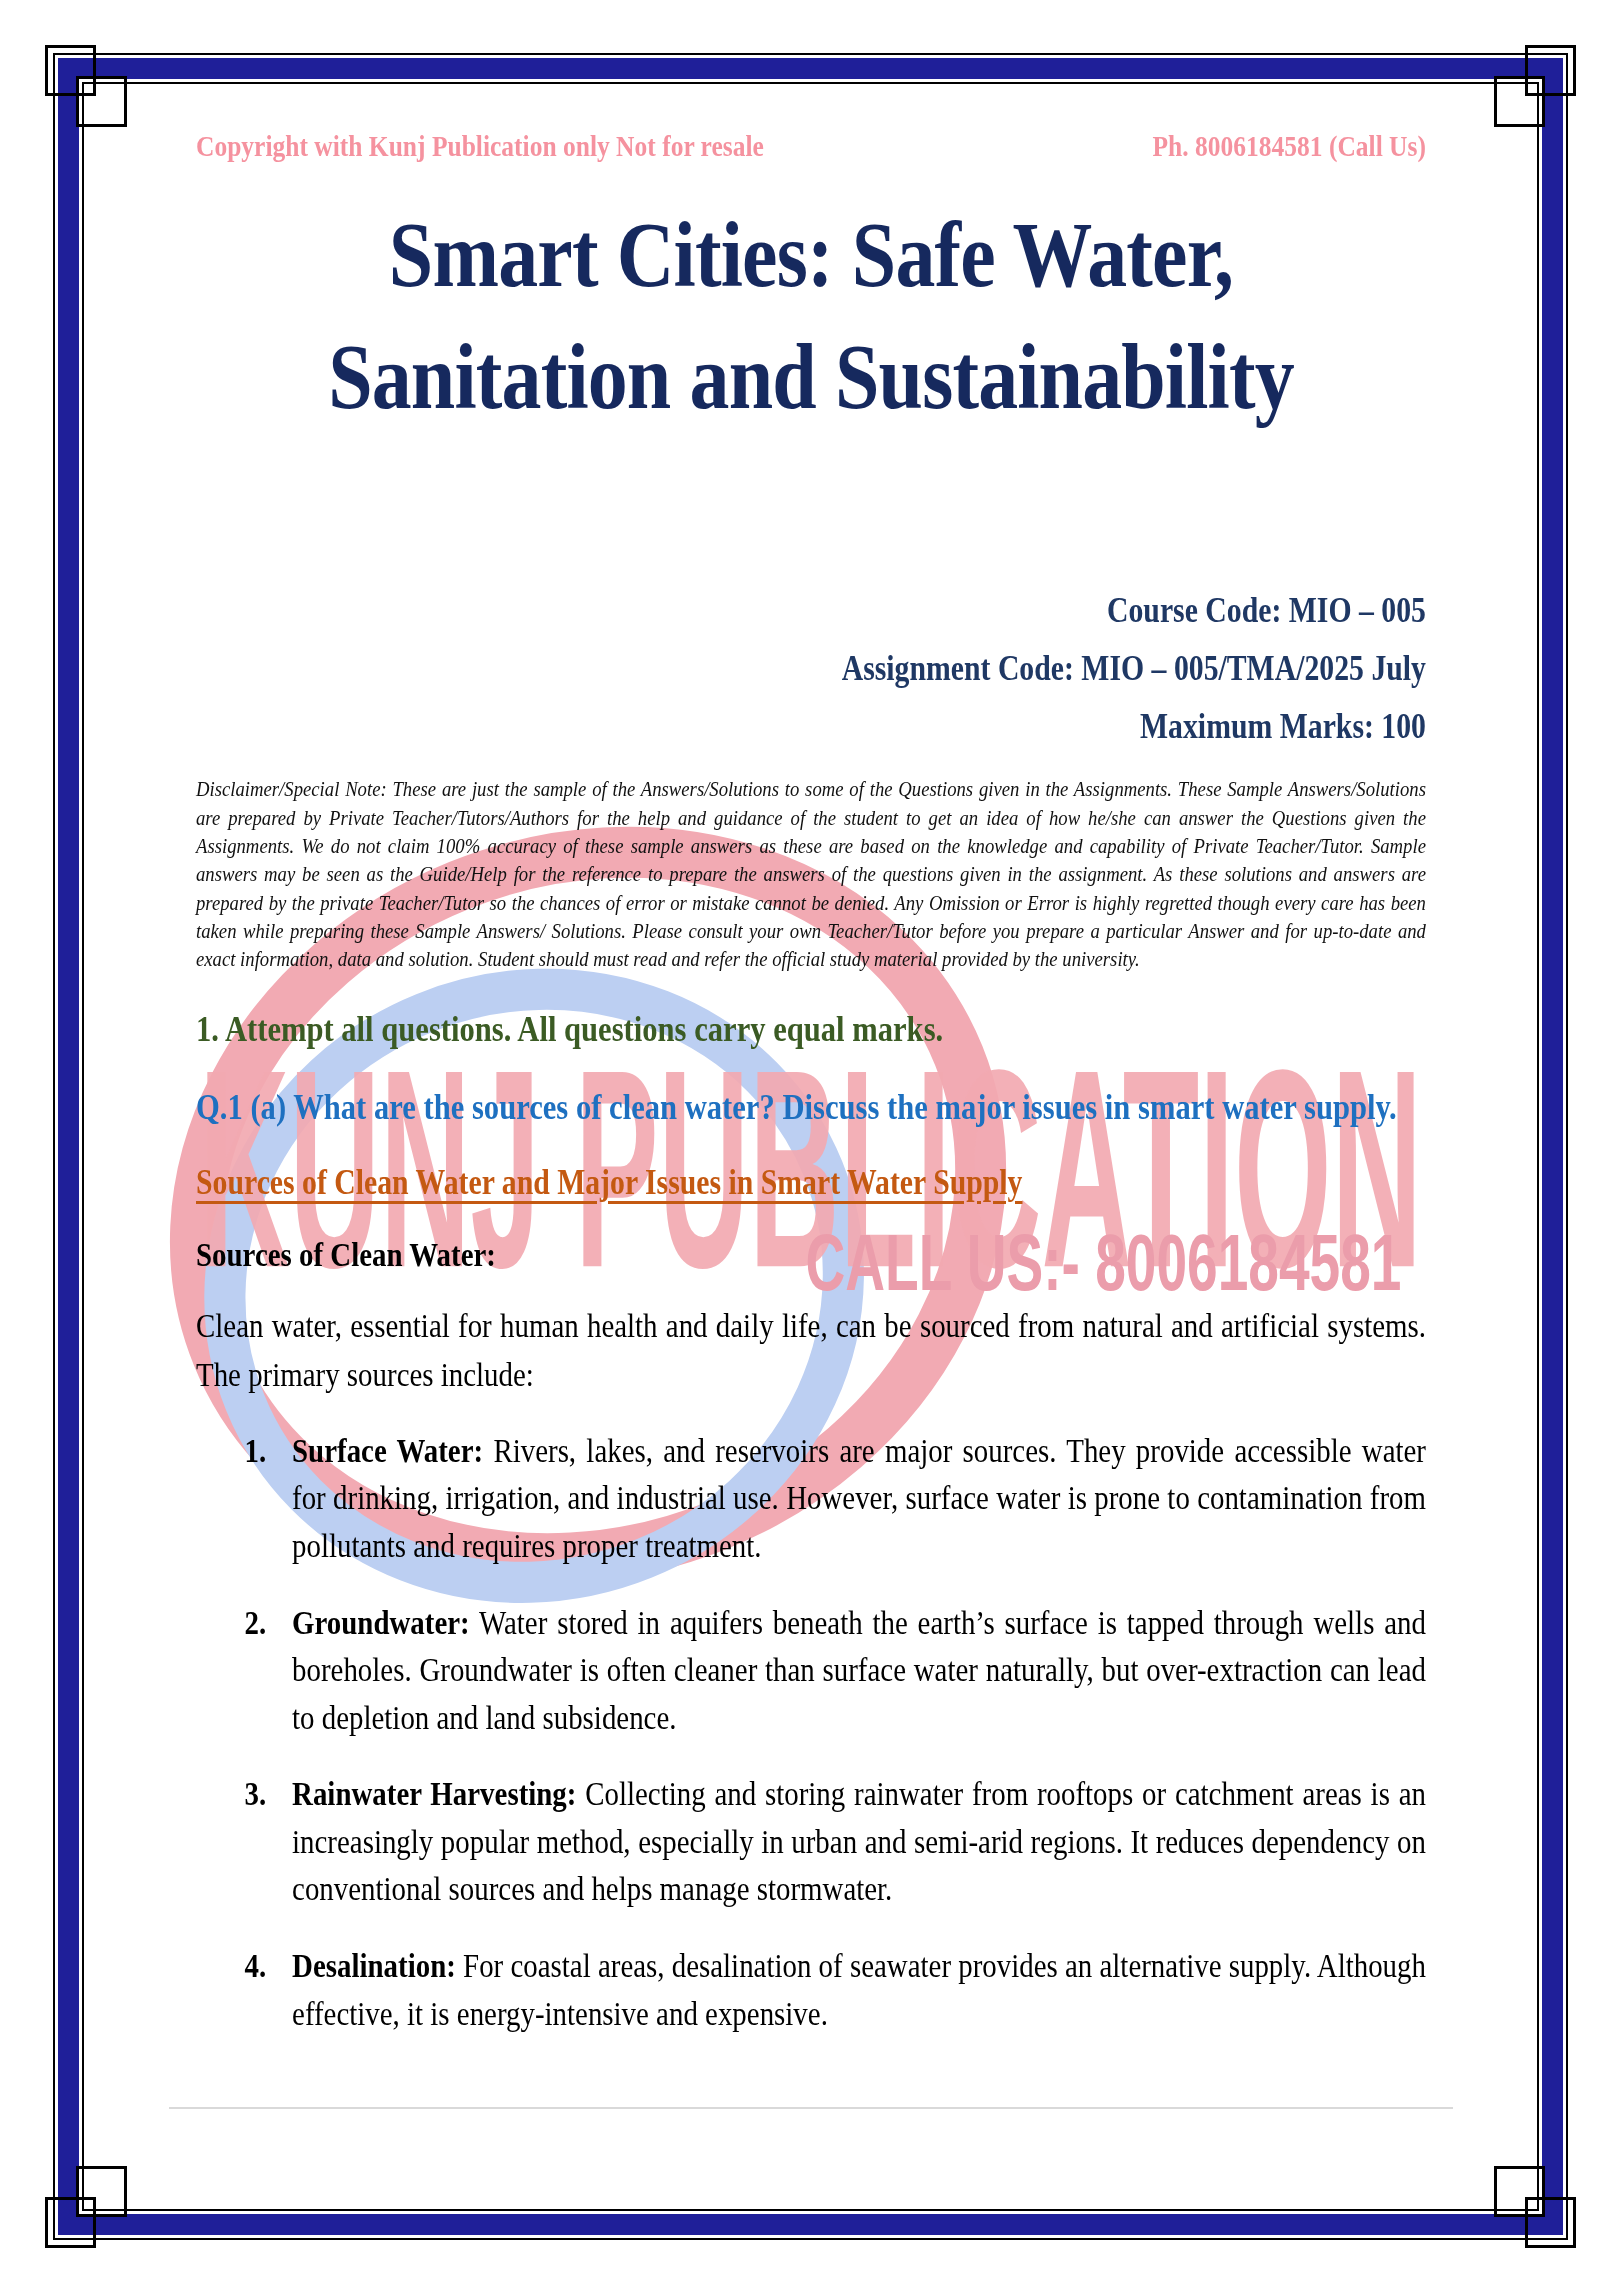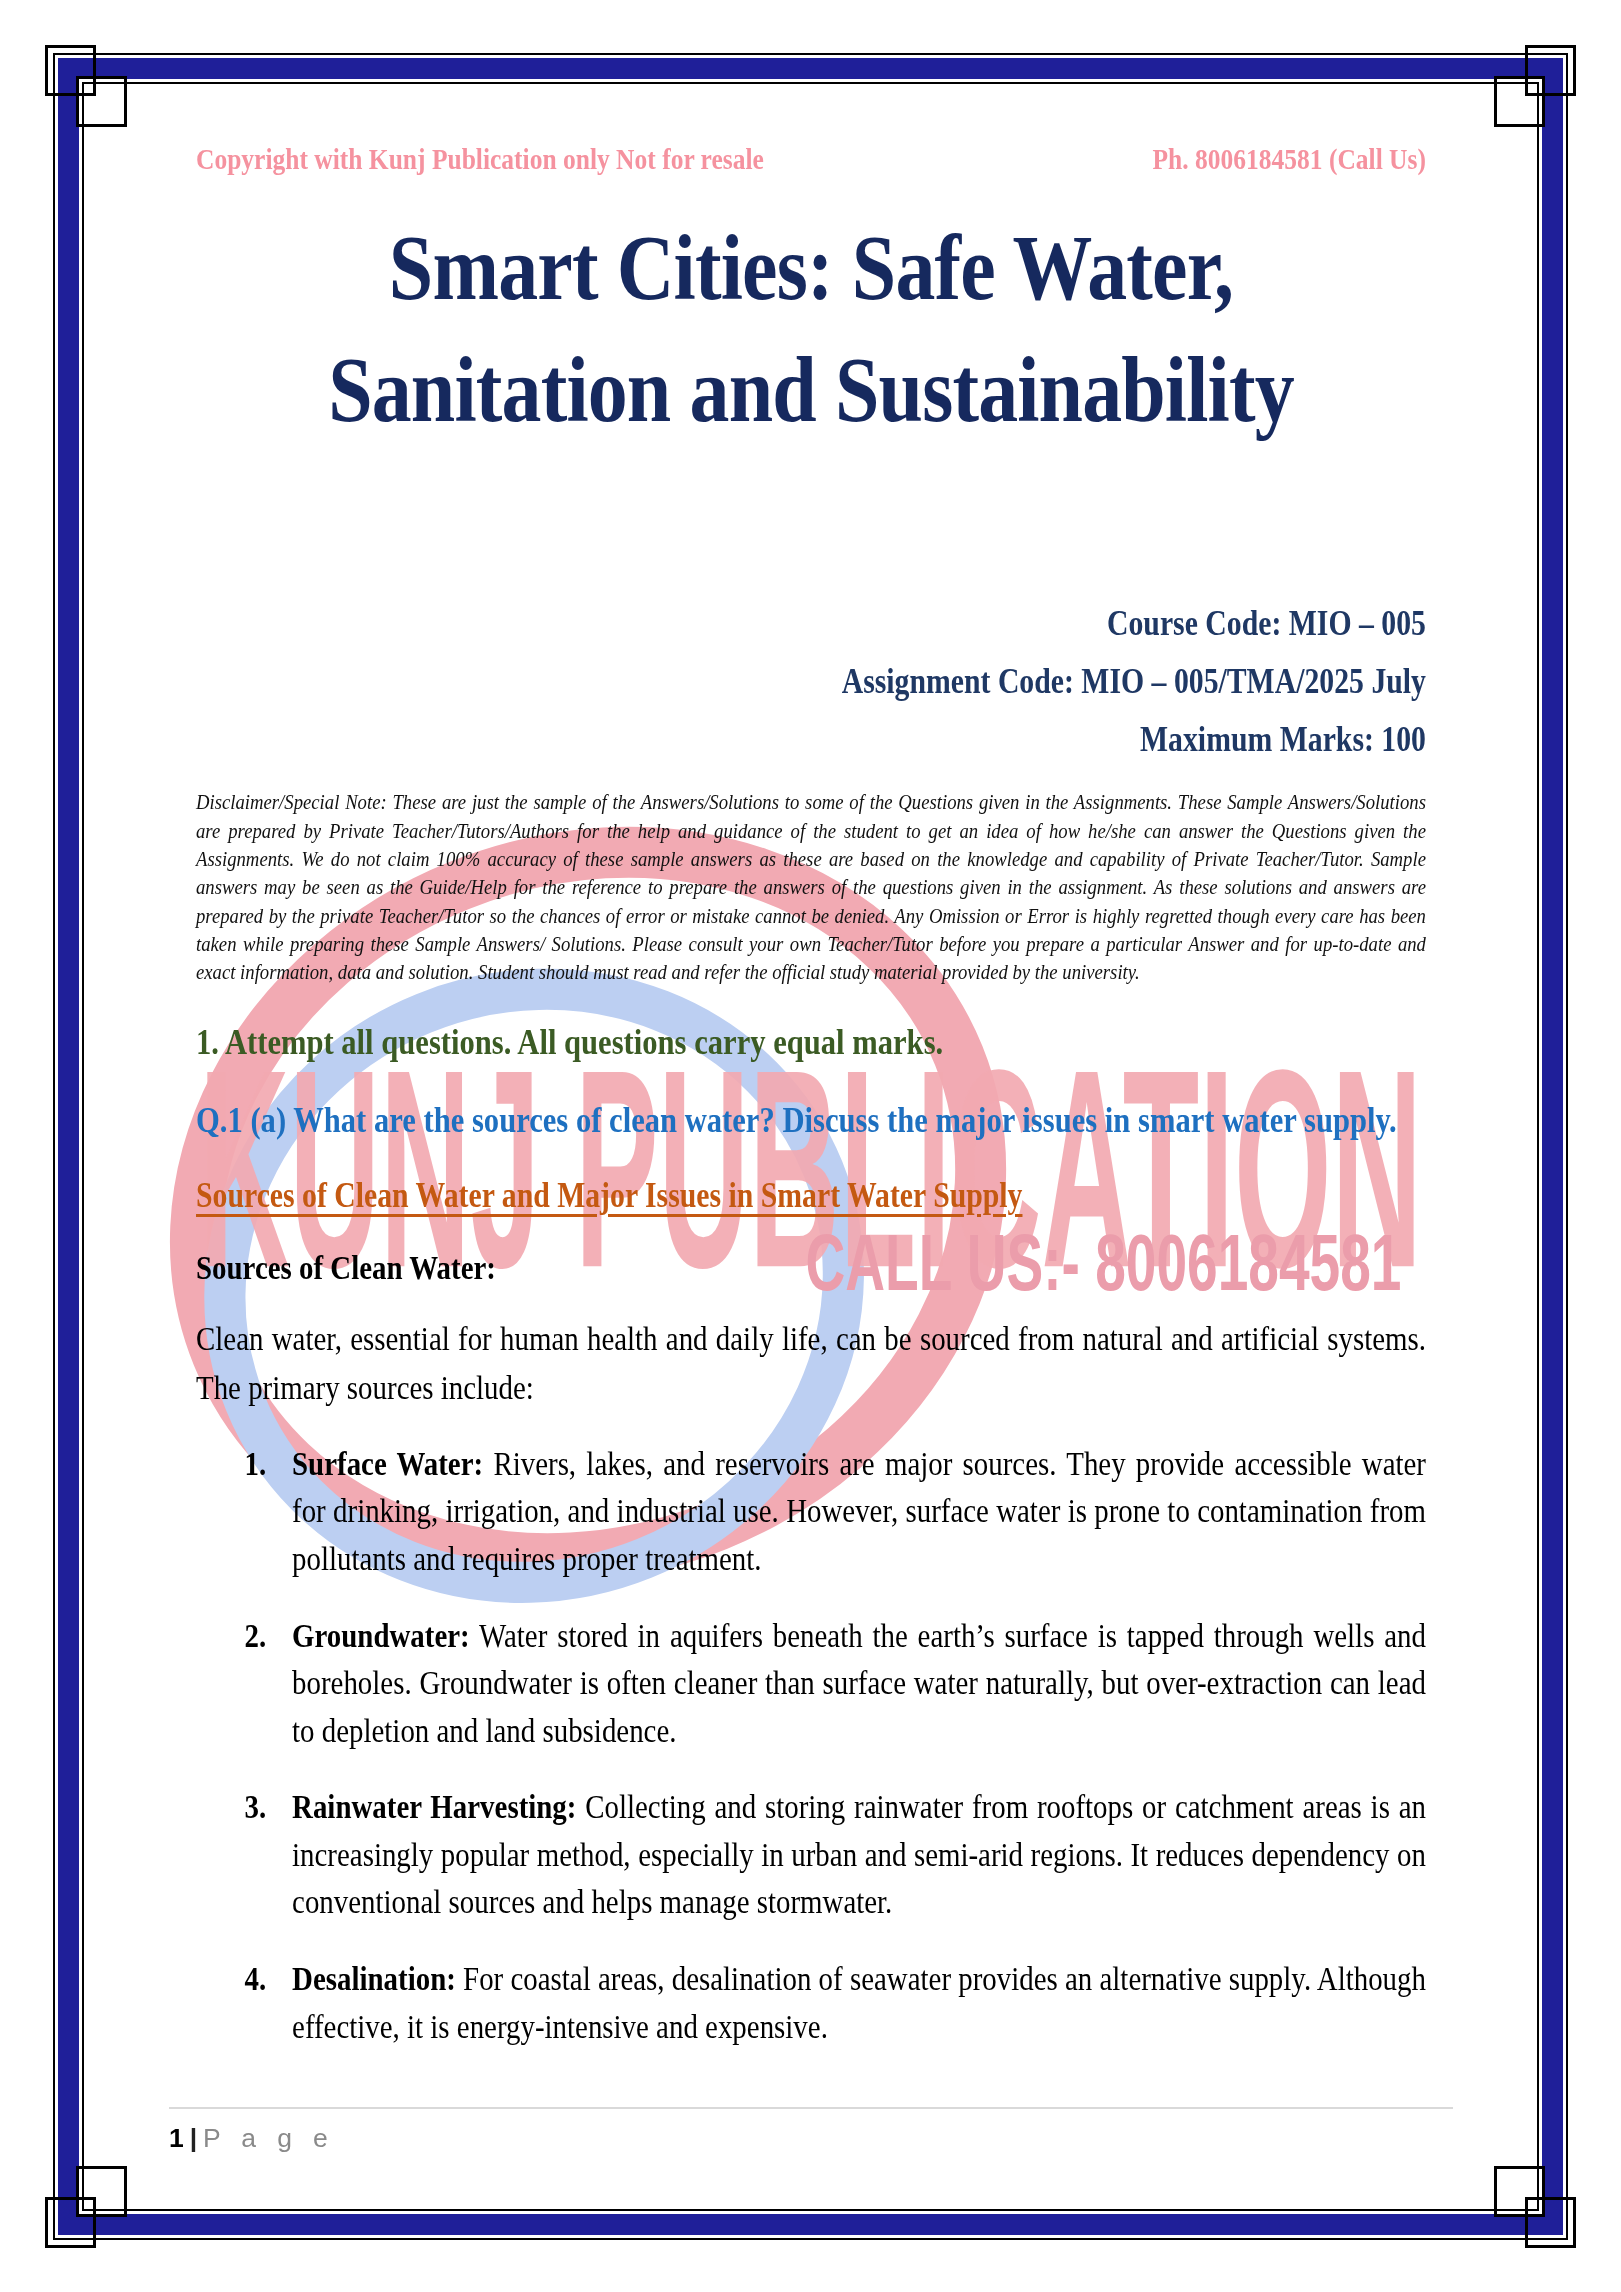--- a/index.html
+++ b/index.html
@@ -12,21 +12,21 @@
   
   .frame-outer{position:absolute;inset:53px;border:2.9px solid #000;z-index:3;pointer-events:none;}
   .frame-band{position:absolute;inset:58px;border:21.6px solid #1f1f99;z-index:2;pointer-events:none;}
   .frame-inner{position:absolute;inset:82px;border:2px solid #000;z-index:3;pointer-events:none;}
   .csq{position:absolute;width:45px;height:45px;border:3.9px solid #000;z-index:4;pointer-events:none;background:transparent;}
   .csq.tl1{left:45px;top:45px;}   .csq.tl2{left:76px;top:76px;}
   .csq.tr1{right:45px;top:45px;}  .csq.tr2{right:76px;top:76px;}
   .csq.bl1{left:45px;bottom:45px;}.csq.bl2{left:76px;bottom:76px;}
   .csq.br1{right:45px;bottom:45px;}.csq.br2{right:76px;bottom:76px;}
   
-  .content{position:absolute;left:196px;top:141px;width:1230px;z-index:1;}
+  .content{position:absolute;left:196px;top:128px;width:1230px;z-index:1;}
   .condense{width:1447px;transform:scaleX(0.85);transform-origin:0 0;}
   .copyline{display:flex;justify-content:space-between;align-items:baseline;
     color:#f5929f;font-weight:bold;font-size:30px;line-height:1.2;}
   .doc-title{margin:29px 0 0 0;text-align:center;color:#16295e;font-weight:bold;
     font-size:94px;line-height:1.3;letter-spacing:-1px;}
   .course{margin-top:145px;text-align:right;color:#1f3864;font-weight:bold;
     font-size:35px;line-height:1.65;}
   .disclaimer{margin:19.6px 0 0 0;font-style:italic;font-size:22px;line-height:1.29;
     color:#111;text-align:justify;}
   .h-instruction{margin-top:33px;color:#3b5b24;font-weight:bold;font-size:36px;line-height:1.25;}
@@ -129,19 +129,16 @@
           <p class="item-text"><b>Desalination:</b>
             <span>For coastal areas, desalination of seawater provides an alternative supply. Although effective, it is energy-intensive and expensive.</span></p>
         </div>
 
       </div>
     </div>
   </div>
 
   <div class="footer">
     <div class="footer-rule"></div>
-    <div class="footer-text">
-      <span class="pnum">1</span><span class="sep">|</span><span class="plabel">P a g e</span>
-    </div>
   </div>
 
 </div>
 
 
 </body></html>

